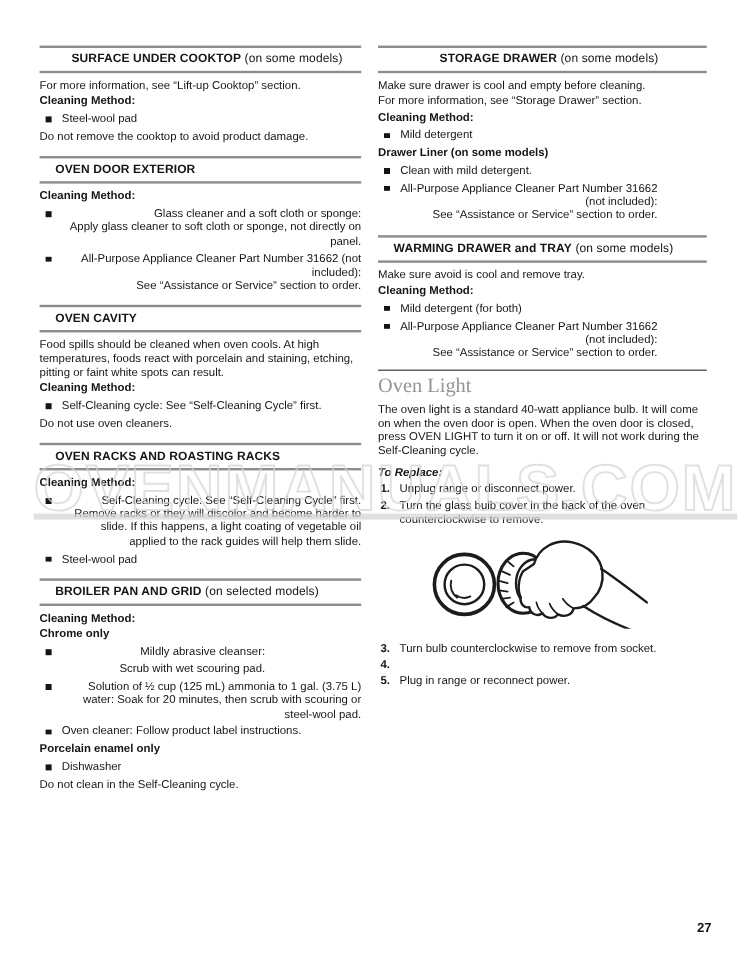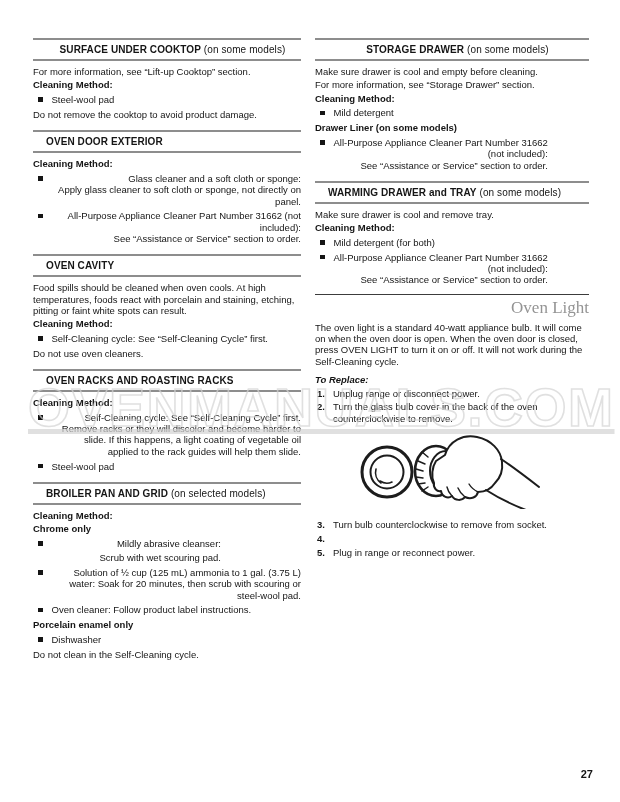--- a/index.html
+++ b/index.html
@@ -21,21 +21,21 @@
   .bold{font-weight:bold;}
 
   .bullet{display:flex;margin:3.5px 0;}
   .bullet .sq{width:4.5px;height:4.5px;background:#151515;flex:none;
               margin:3.2px 9px 0 5px;}
   .bullet .bt{font-size:9.5px;line-height:11.3px;text-align:right;}
   .subline{margin-top:3px;margin-left:48px;}
 
   .thin-rule{border-top:1.2px solid #3c3c3c;margin:8px 0 3px 0;height:0;}
   .oven-light-heading{font-family:"Liberation Serif", serif;color:#949494;
-              text-align:right;font-size:17px;font-weight:normal;margin:1px 0 4px 0;}
+              text-align:left;font-size:17px;font-weight:normal;margin:1px 0 4px 0;}
 
   .step{display:flex;margin:2.5px 0;}
   .step .num{font-weight:bold;font-size:9.5px;line-height:11.3px;width:16px;
              flex:none;padding-left:2px;}
   .step .st{font-size:9.5px;line-height:11.3px;}
 
   .figure{width:205px;margin:5px auto 6px auto;}
 
   .watermark{position:absolute;left:28px;top:376px;width:575px;
              font-size:54px;font-weight:bold;letter-spacing:1.5px;white-space:nowrap;
@@ -141,31 +141,35 @@
     <div class="p">Make sure drawer is cool and empty before cleaning.</div>
     <div class="p">For more information, see “Storage Drawer” section.</div>
     <div class="p bold">Cleaning Method:</div>
     <div class="bullet">
       <span class="sq"></span>
       <span class="bt">Mild detergent</span>
     </div>
     <div class="p bold">Drawer Liner (on some models)</div>
     <div class="bullet">
       <span class="sq"></span>
+      <span class="bt">Clean with mild detergent.</span>
+    </div>
+    <div class="bullet">
+      <span class="sq"></span>
       <span class="bt">
         <div>All-Purpose Appliance Cleaner Part Number 31662</div>
         <div>(not included):</div>
         <div>See “Assistance or Service” section to order.</div>
       </span>
     </div>
 
     <div class="sec-header">
       <span>WARMING DRAWER and TRAY</span><span class="suffix"> (on some models)</span>
     </div>
-    <div class="p">Make sure drawer is cool and remove tray.</div>
+    <div class="p">Make sure avoid is cool and remove tray.</div>
     <div class="p bold">Cleaning Method:</div>
     <div class="bullet">
       <span class="sq"></span>
       <span class="bt">Mild detergent (for both)</span>
     </div>
     <div class="bullet">
       <span class="sq"></span>
       <span class="bt">
         <div>All-Purpose Appliance Cleaner Part Number 31662</div>
         <div>(not included):</div>

